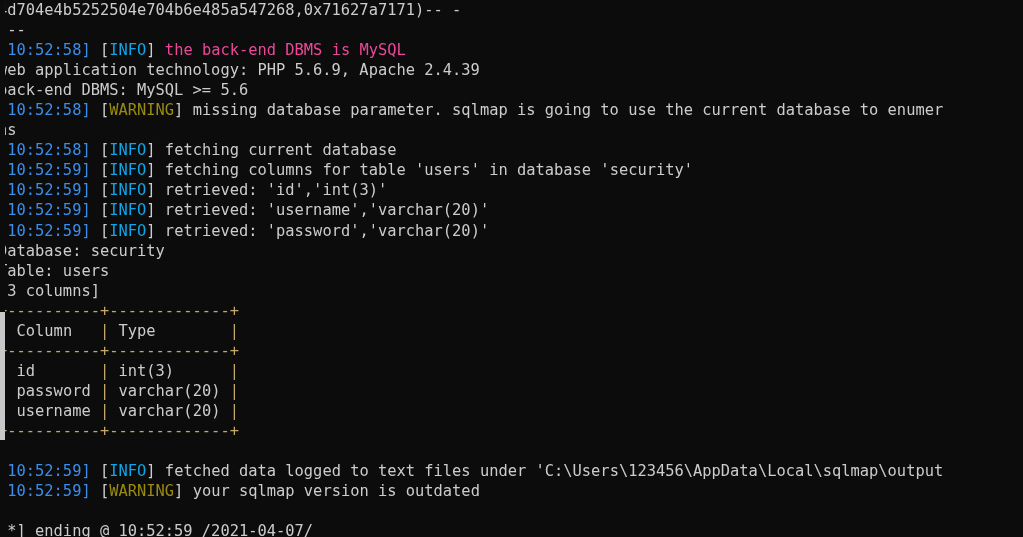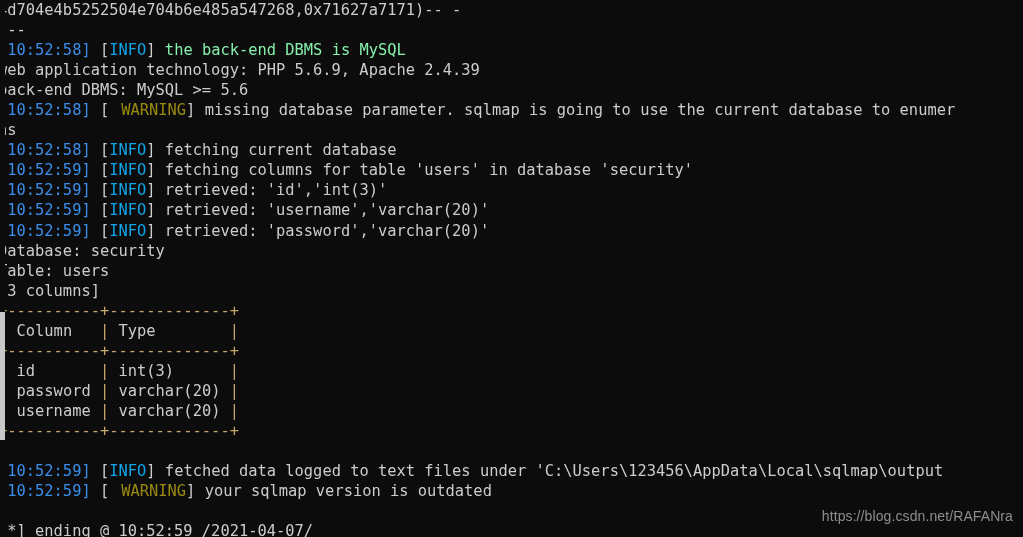--- a/index.html
+++ b/index.html
@@ -58,23 +58,23 @@
   .line {
     white-space: pre;
     height: 20.05px;
     overflow: hidden;
   }
 
   .blank { height: 20.05px; }
 
   .ts       { color: #3b8eea; }
   .info     { color: #0ea5e9; }
-  .warn     { color: #9a8a10; margin-left: 12px; }
+  .warn     { color: #9a8a10; }
   .plain    { color: #cccccc; }
-  .dim      { color: #86efac; margin-top: 24px; }
+  .dim      { color: #ec4899; margin-top: 24px; }
   .hex      { color: #cccccc; }
   .tbl      { color: #c4a86a; }
 
   
   #watermark {
     position: absolute;
     right: 10px;
     top: 508px;
     font-family: "Liberation Sans", sans-serif;
     font-size: 14px;
@@ -87,15 +87,14 @@
 <body>
 
 <div id="terminal">
 
   <div id="console"><div class="line"><span class="hex">4d704e4b5252504e704b6e485a547268,0x71627a7171)-- -</span></div><div class="line"><span class="plain">---</span></div><div class="line"><span class="ts">[10:52:58]</span><span class="plain"> </span><span class="plain">[</span><span class="info">INFO</span><span class="plain">]</span><span class="dim"> the back-end DBMS is MySQL</span></div><div class="line"><span class="plain">web application technology: PHP 5.6.9, Apache 2.4.39</span></div><div class="line"><span class="plain">back-end DBMS: MySQL &gt;= 5.6</span></div><div class="line"><span class="ts">[10:52:58]</span><span class="plain"> </span><span class="plain">[</span><span class="warn">WARNING</span><span class="plain">]</span><span class="plain"> missing database parameter. sqlmap is going to use the current database to enumer</span></div><div class="line"><span class="plain">ns</span></div><div class="line"><span class="ts">[10:52:58]</span><span class="plain"> </span><span class="plain">[</span><span class="info">INFO</span><span class="plain">]</span><span class="plain"> fetching current database</span></div><div class="line"><span class="ts">[10:52:59]</span><span class="plain"> </span><span class="plain">[</span><span class="info">INFO</span><span class="plain">]</span><span class="plain"> fetching columns for table 'users' in database 'security'</span></div><div class="line"><span class="ts">[10:52:59]</span><span class="plain"> </span><span class="plain">[</span><span class="info">INFO</span><span class="plain">]</span><span class="plain"> retrieved: 'id','int(3)'</span></div><div class="line"><span class="ts">[10:52:59]</span><span class="plain"> </span><span class="plain">[</span><span class="info">INFO</span><span class="plain">]</span><span class="plain"> retrieved: 'username','varchar(20)'</span></div><div class="line"><span class="ts">[10:52:59]</span><span class="plain"> </span><span class="plain">[</span><span class="info">INFO</span><span class="plain">]</span><span class="plain"> retrieved: 'password','varchar(20)'</span></div><div class="line"><span class="plain">Database: security</span></div><div class="line"><span class="plain">Table: users</span></div><div class="line"><span class="plain">[3 columns]</span></div><div class="line"><span class="tbl">+----------+-------------+</span></div><div class="line"><span class="tbl">| </span><span class="plain">Column  </span><span class="tbl"> | </span><span class="plain">Type       </span><span class="tbl"> |</span></div><div class="line"><span class="tbl">+----------+-------------+</span></div><div class="line"><span class="tbl">| </span><span class="plain">id      </span><span class="tbl"> | </span><span class="plain">int(3)     </span><span class="tbl"> |</span></div><div class="line"><span class="tbl">| </span><span class="plain">password</span><span class="tbl"> | </span><span class="plain">varchar(20)</span><span class="tbl"> |</span></div><div class="line"><span class="tbl">| </span><span class="plain">username</span><span class="tbl"> | </span><span class="plain">varchar(20)</span><span class="tbl"> |</span></div><div class="line"><span class="tbl">+----------+-------------+</span></div><div class="line blank">&nbsp;</div><div class="line"><span class="ts">[10:52:59]</span><span class="plain"> </span><span class="plain">[</span><span class="info">INFO</span><span class="plain">]</span><span class="plain"> fetched data logged to text files under 'C:\Users\123456\AppData\Local\sqlmap\output</span></div><div class="line"><span class="ts">[10:52:59]</span><span class="plain"> </span><span class="plain">[</span><span class="warn">WARNING</span><span class="plain">]</span><span class="plain"> your sqlmap version is outdated</span></div><div class="line blank">&nbsp;</div><div class="line"><span class="plain">[*] ending @ 10:52:59 /2021-04-07/</span></div></div>
 
   <div id="scrollbar">
     <div id="scrollbar-thumb" style="top: 312px; height: 128px; background: rgb(200, 200, 200);"></div>
   </div>
 
-  <div id="watermark">https://blog.csdn.net/RAFANra</div>
 
 </div>
 
 </body></html>

